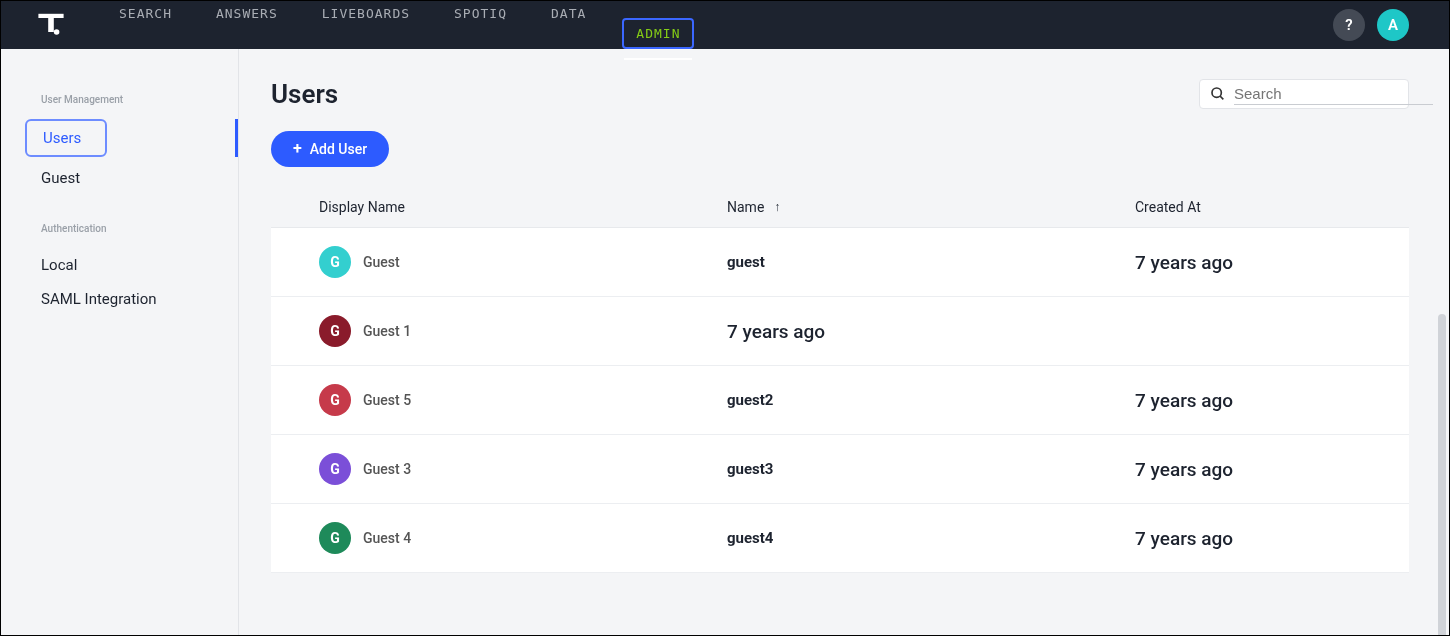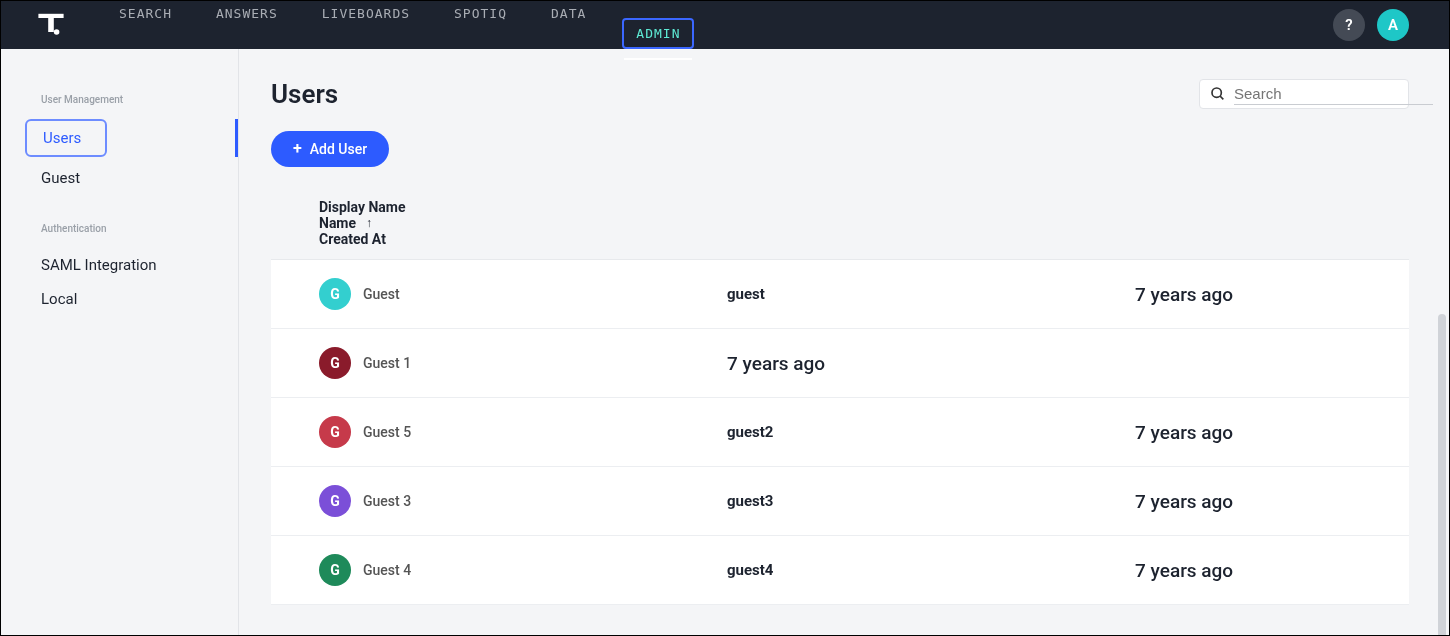--- a/index.html
+++ b/index.html
@@ -15,21 +15,21 @@
   }
   .logo {
     width:40px; height:30px; margin-left:20px; margin-right:40px; display:flex; align-items:center; justify-content:center;
   }
   .nav-items { display:flex; gap:28px; }
   .nav-item {
     font-family: ui-monospace, "SFMono-Regular", Menlo, Monaco, Consolas, monospace;
     font-size:13px; letter-spacing:1px; color:#a9adb4; cursor:pointer; padding:4px 8px;
   }
   .nav-item.active {
-    color:#5eead4;
+    color:#84cc16;
     border:2px solid #3b67ff; border-radius:4px; padding:6px 12px;
     position:relative;
     margin-top:16px;
   }
   .nav-item.active::after {
     content:""; position:absolute; left:0; right:0; bottom:-13px; height:2px; background:#fff;
   }
   .nav-spacer { flex:1; }
   .help-btn {
     width:32px; height:32px; border-radius:50%; background:#444a55; color:#fff; display:flex; align-items:center; justify-content:center; font-size:15px; font-weight:600; margin-right:12px; cursor:pointer;
@@ -68,21 +68,21 @@
   }
   .search-icon { color:#555; display:flex; }
   .add-user-btn {
     display:inline-flex; align-items:center; gap:8px; background:#2d5bff; color:#fff;
     border-radius:999px; padding:10px 22px; font-size:14px; font-weight:500; cursor:pointer;
     margin-bottom:32px; width:fit-content;
   }
   .plus-glyph { font-size:16px; font-weight:600; line-height:1; }
   
   .tbl { width:100%; }
-  .tbl-head { display:flex; padding:0 0 12px 48px; font-size:14px; font-weight:700; color:#1d232f;flex-direction:column; }
+  .tbl-head { display:flex; padding:0 0 12px 48px; font-size:14px; font-weight:400; color:#1d232f; }
   .col-display { width:408px; }
   .col-name { width:408px; display:flex; align-items:center; gap:10px; }
   .col-created { flex:1; }
   .sort-arrow { font-size:12px; }
   .tbl-body { background:#fff; border-top:1px solid #e7e9ec; }
   .tbl-row {
     display:flex; align-items:center; padding:18px 0 18px 48px; border-bottom:1px solid #eceef1;
   }
   .cell-display { width:408px; display:flex; align-items:center; gap:12px; }
   .cell-name { width:408px; font-weight:700; font-size:15px; color:#1d232f; }
@@ -124,22 +124,22 @@
 
   <div class="sidebar" id="sidebar">
       <div class="side-section-title">User Management</div>
       <div style="position: relative;">
         <div class="side-item active active-box" style="position: relative;">Users</div>
         <div style="position: absolute; right: 0px; top: 0px; bottom: 0px; width: 3px; background: rgb(45, 91, 255);"></div>
       </div>
       <div class="side-item">Guest</div>
       <div class="side-gap"></div>
       <div class="side-section-title">Authentication</div>
+      <div class="side-item">Local</div>
       <div class="side-item">SAML Integration</div>
-      <div class="side-item">Local</div>
       <div class="side-gap"></div>
     </div>
 
   <div class="main">
     <div class="main-header">
       <div class="page-title">Users</div>
       <div class="search-wrap">
         <span class="search-icon">
           <svg width="16" height="16" viewBox="0 0 24 24" fill="none" stroke="#333" stroke-width="2.5">
               <circle cx="10" cy="10" r="7"></circle>

